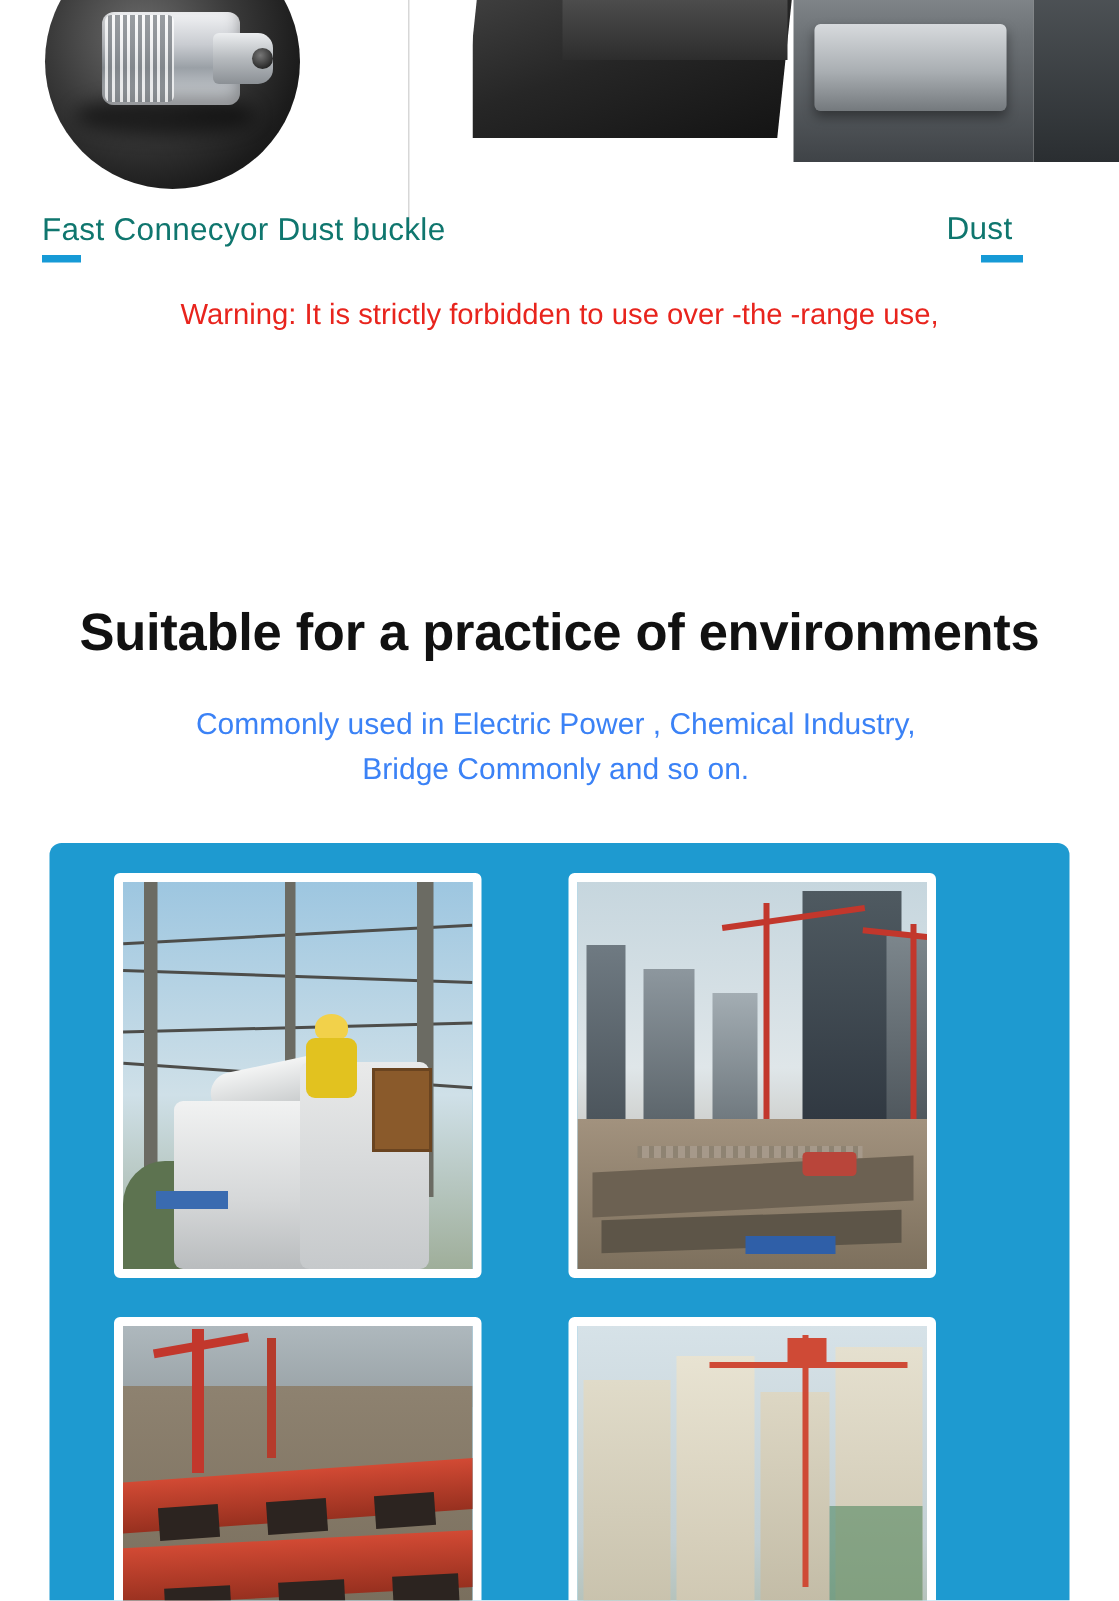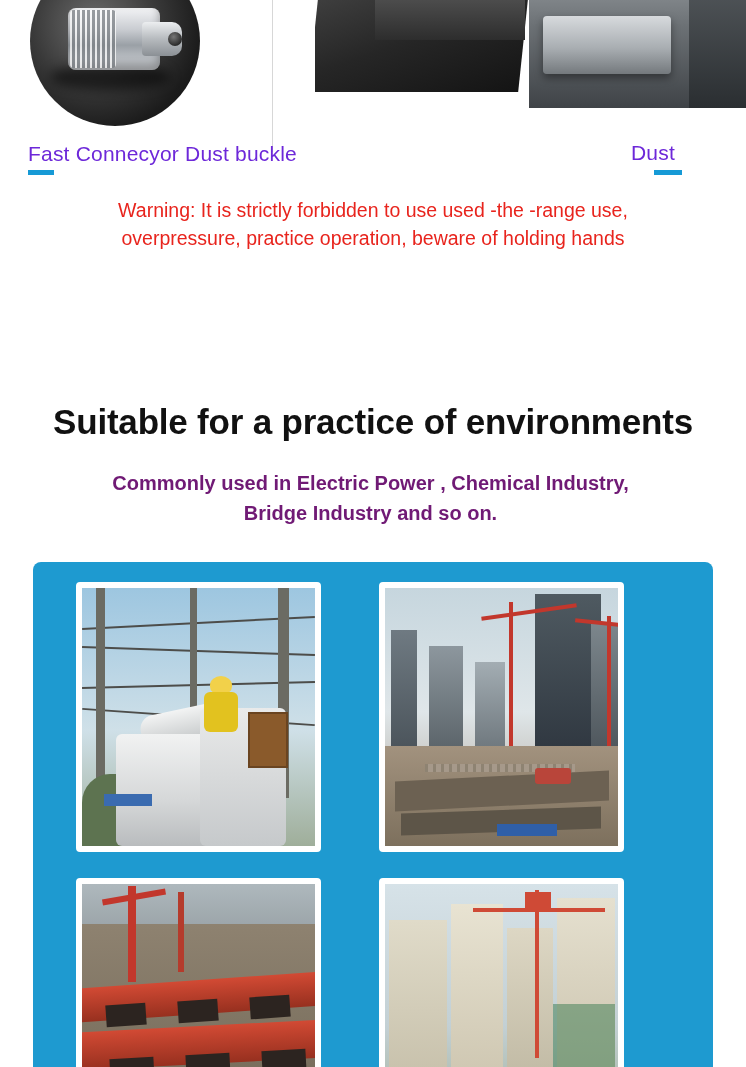--- a/index.html
+++ b/index.html
@@ -137,21 +137,21 @@
     position: absolute;
     left: 0; top: 116px;
     width: 431px; height: 44px;
     background: #ffffff;
   }
 
   
   .caption {
     position: absolute;
     font-size: 21px;
-    color: #6d28d9;
+    color: #0f766e;
     letter-spacing: .2px;
   }
   .cap-left { left: 28px; top: 142px; }
   .cap-right { left: 631px; top: 141px; }
   .cap-underline {
     position: absolute;
     height: 5px;
     background: #169ad6;
   }
   .ul-left { left: 28px; top: 170px; width: 26px; }
@@ -178,23 +178,22 @@
     font-weight: bold;
     color: #111111;
     letter-spacing: -0.2px;
   }
   .section-sub {
     position: absolute;
     left: 0; top: 468px;
     width: 741px;
     text-align: center;
     font-size: 20px;
-    color: #701a75;
+    color: #3b82f6;
     line-height: 30px;
-    font-weight: bold;
   }
 
   
   .gallery {
     position: absolute;
     left: 33px; top: 562px;
     width: 680px; height: 505px;
     background: #1e9ad0;
     border-radius: 8px 8px 0 0;
     overflow: hidden;
@@ -330,28 +329,27 @@
 
   <div class="v-divider"></div>
 
   <div class="caption cap-left">Fast Connecyor Dust buckle</div>
   <div class="cap-underline ul-left"></div>
 
   <div class="caption cap-right">Dust</div>
   <div class="cap-underline ul-right"></div>
 
   <div class="warning">
-    <div>Warning: It is strictly forbidden to use used -the -range use,</div>
-    <div>overpressure, practice operation, beware of holding hands</div>
+    <div>Warning: It is strictly forbidden to use over -the -range use,</div>
   </div>
 
   <div class="section-title">Suitable for a practice of environments</div>
   <div class="section-sub">
     <div>Commonly used in Electric Power , Chemical Industry,</div>
-    <div>Bridge Industry and so on.</div>
+    <div>Bridge Commonly and so on.</div>
   </div>
 
   <div class="gallery">
     <div class="grid">
 
       <div class="thumb t1">
         <div class="sky"></div>
         <div class="wire w1"></div>
         <div class="wire w2"></div>
         <div class="wire w3"></div>

